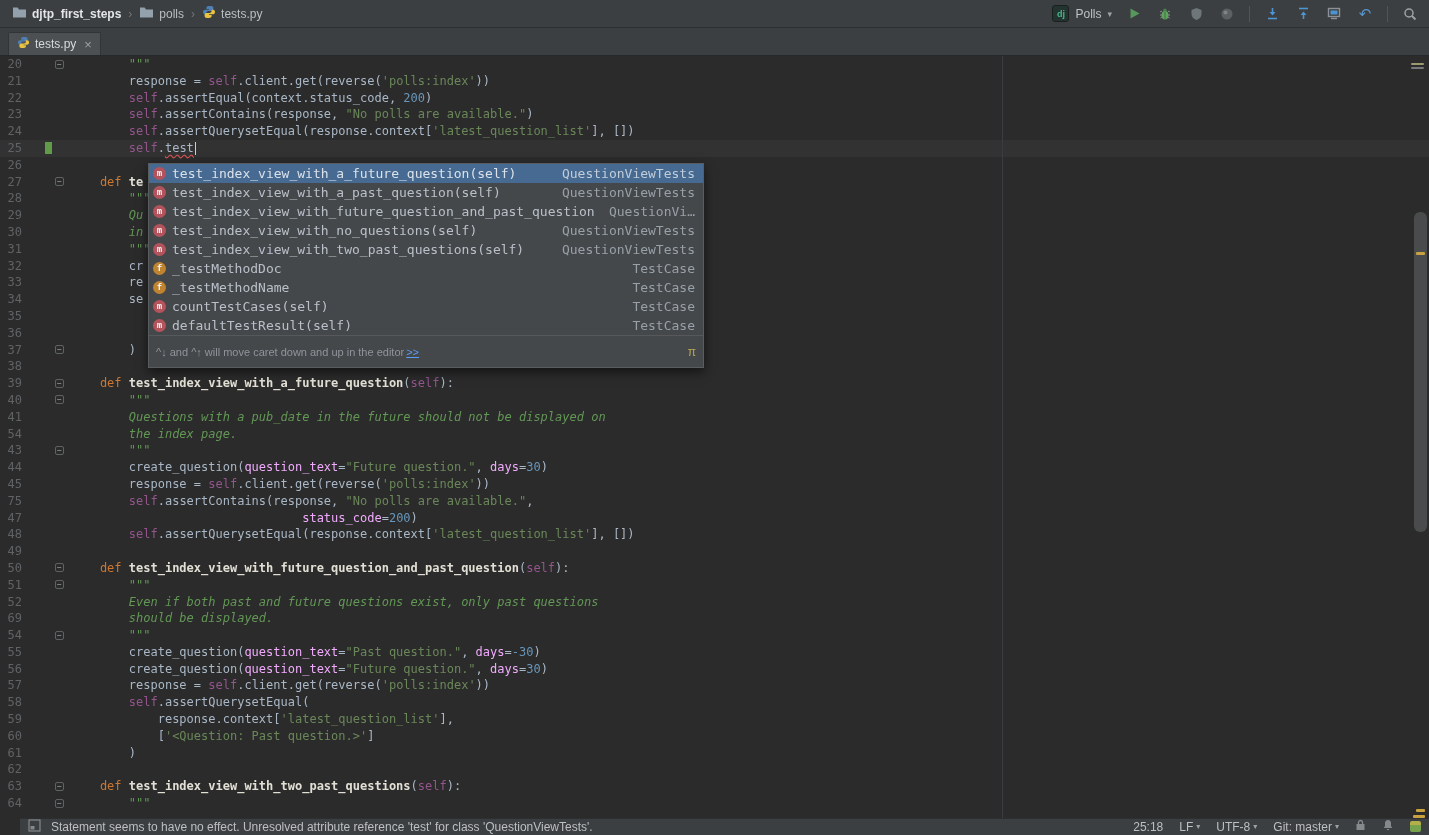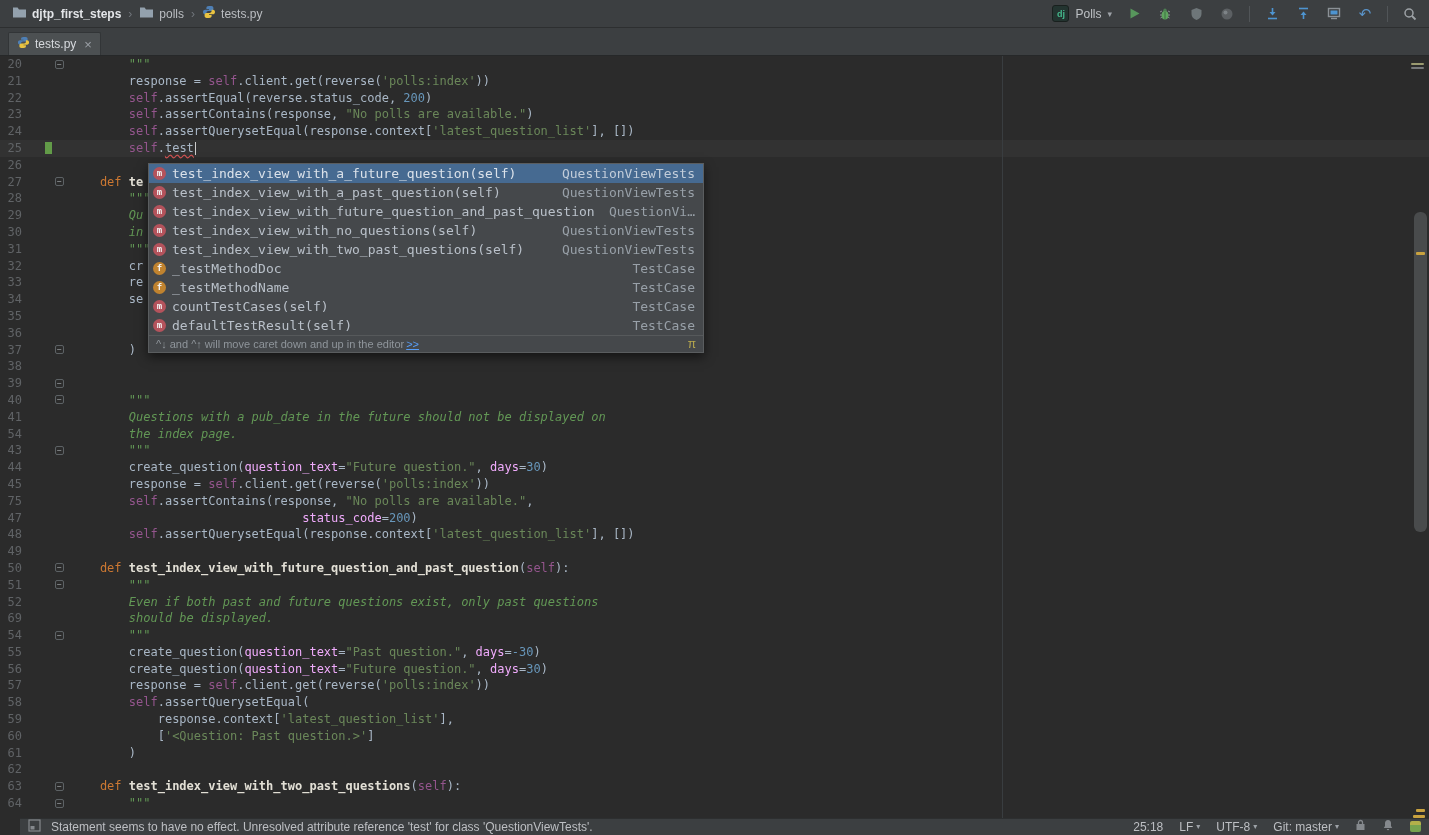--- a/index.html
+++ b/index.html
@@ -71,21 +71,21 @@
   .pitem { height:19px; display:flex; align-items:center; gap:6px; padding:0 8px 0 4px;
            font:13px "DejaVu Sans Mono", monospace; color:#b9c0c9; cursor:pointer; }
   .pitem.selected { background:#466a91; color:#dbe2ea; }
   .picon { flex:none; width:13px; height:13px; border-radius:50%; display:flex; align-items:center;
            justify-content:center; font:bold 9px/9px "DejaVu Sans Mono", monospace; color:#f2f2f2; }
   .icon-m { background:#b4535c; }
   .icon-f { background:#c0832f; }
   .plabel { white-space:pre; overflow:hidden; }
   .ptype  { margin-left:auto; color:#98a0a8; white-space:pre; }
   .pitem.selected .ptype { color:#c2cdda; }
-  .popup-footer { height:17px; border-top:1px solid #56595b; display:flex; align-items:center;
+  .popup-footer { height:32px; border-top:1px solid #56595b; display:flex; align-items:center;
                   padding:0 7px; font-size:11px; color:#8f959b; background:#404object344; }
   .popup-footer a { color:#589df6; text-decoration:underline; cursor:pointer; margin-left:2px; }
   .popup-pi { margin-left:auto; color:#b8a94e; font-size:12px; }
 
   
   .statusbar { height:17px; background:#3c3f41; border-top:1px solid #2d2f30;
                display:flex; align-items:flex-start; padding:0 8px; font-size:12px; color:#bdbfc3;margin-left:20px; }
   .sb-left { display:flex; align-items:center; gap:10px; overflow:hidden; white-space:nowrap; }
   .sb-right { margin-left:auto; display:flex; align-items:center; gap:16px; }
   .sb-widget { display:flex; align-items:center; gap:3px; cursor:pointer; }
@@ -222,21 +222,21 @@
         <div class="line">
           <div class="gutter">
             <span class="lnum">21</span>
           </div>
           <pre class="codepre"><span class="tok-t">        response = </span><span class="tok-p">self</span><span class="tok-t">.client.get(reverse(</span><span class="tok-s">'polls:index'</span><span class="tok-t">))</span></pre>
         </div>
         <div class="line">
           <div class="gutter">
             <span class="lnum">22</span>
           </div>
-          <pre class="codepre"><span class="tok-t">        </span><span class="tok-p">self</span><span class="tok-t">.assertEqual(reverse.status_code, </span><span class="tok-n">200</span><span class="tok-t">)</span></pre>
+          <pre class="codepre"><span class="tok-t">        </span><span class="tok-p">self</span><span class="tok-t">.assertEqual(context.status_code, </span><span class="tok-n">200</span><span class="tok-t">)</span></pre>
         </div>
         <div class="line">
           <div class="gutter">
             <span class="lnum">23</span>
           </div>
           <pre class="codepre"><span class="tok-t">        </span><span class="tok-p">self</span><span class="tok-t">.assertContains(response, </span><span class="tok-s">"No polls are available."</span><span class="tok-t">)</span></pre>
         </div>
         <div class="line">
           <div class="gutter">
             <span class="lnum">24</span>
@@ -328,20 +328,21 @@
           <div class="gutter">
             <span class="lnum">38</span>
           </div>
           <pre class="codepre"></pre>
         </div>
         <div class="line">
           <div class="gutter">
             <span class="lnum">39</span>
             <span class="fold">−</span>
           </div>
+          <pre class="codepre"><span class="tok-k">    def </span><span class="tok-f">test_index_view_with_a_future_question</span><span class="tok-t">(</span><span class="tok-p">self</span><span class="tok-t">):</span></pre>
         </div>
         <div class="line">
           <div class="gutter">
             <span class="lnum">40</span>
             <span class="fold">−</span>
           </div>
           <pre class="codepre"><span class="tok-d">        """</span></pre>
         </div>
         <div class="line">
           <div class="gutter">

